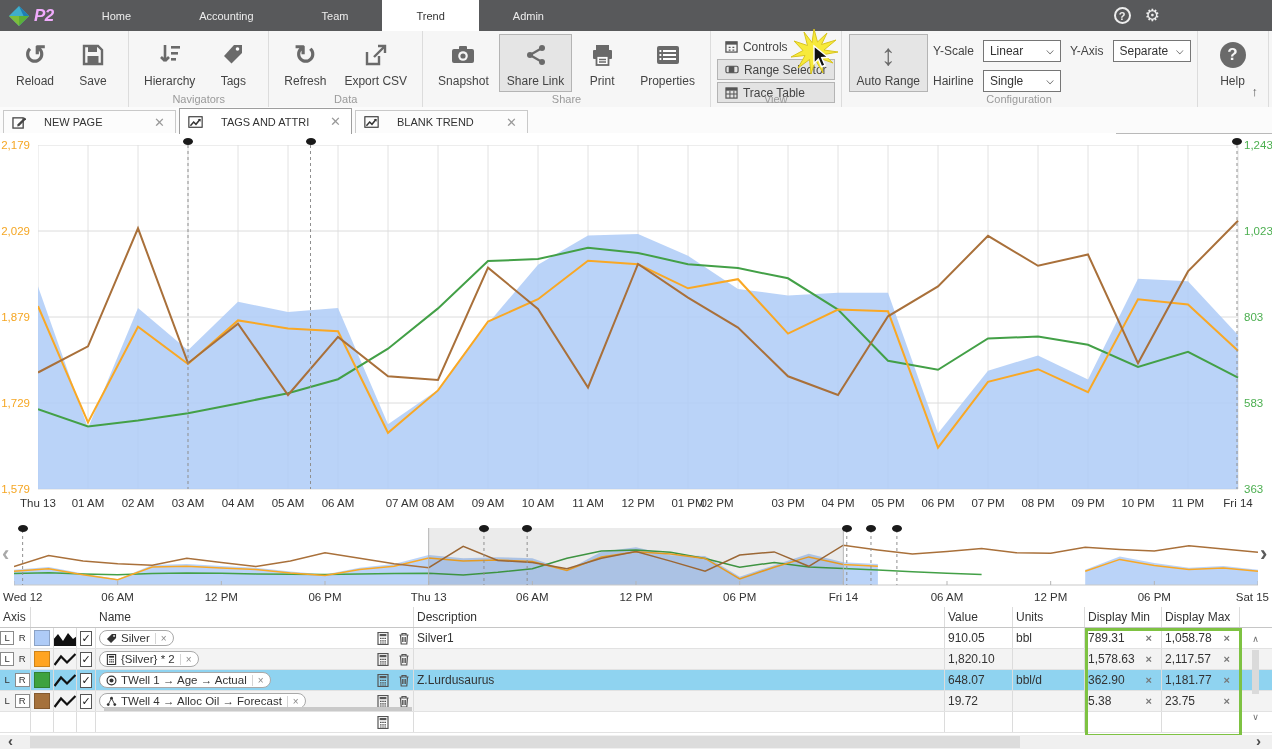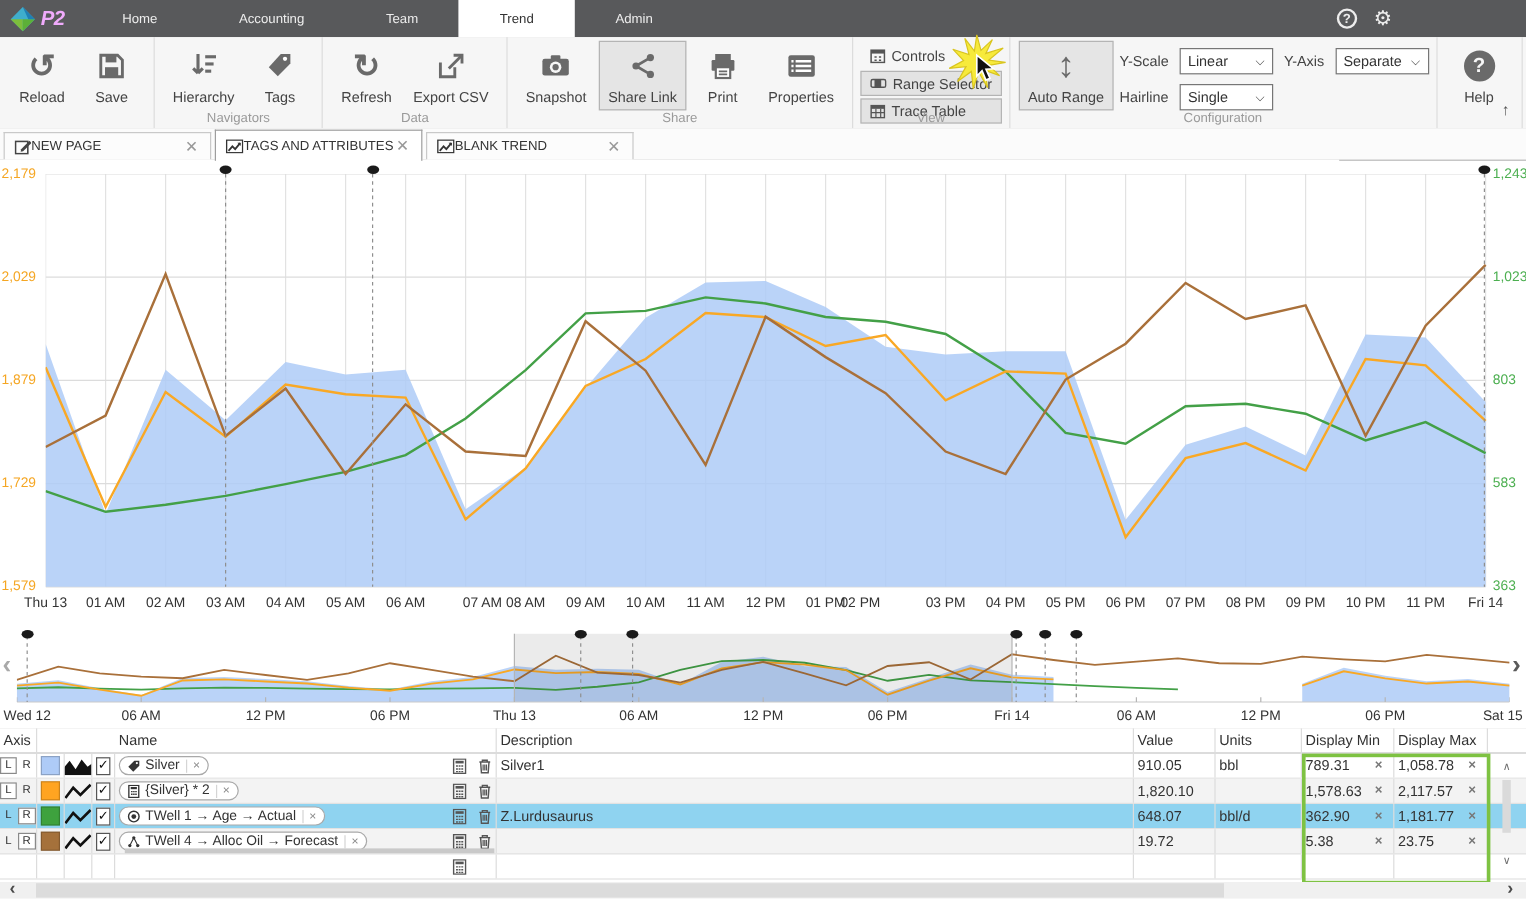--- a/index.html
+++ b/index.html
@@ -33,21 +33,21 @@
   .toggle.pressed{background:#E3E3E3;border:1px solid #B4B4B4;}
   
   .cfg{display:grid;grid-template-columns:auto auto auto auto;grid-column-gap:9px;grid-row-gap:8px;align-items:center;padding-top:7px;margin-left:4px;}
   .cfg .flab{font-size:12px;color:#444;}
   .dropdown{width:78px;height:22px;border:1px solid #767676;background:#fff;display:flex;align-items:center;justify-content:space-between;padding:0 6px;font-size:12px;color:#333;box-sizing:border-box;}
   .dropdown .chev{font-size:10px;color:#333;}
   #help-group{border-right:1px solid #DCDCDC;}
   #collapse-arrow{position:absolute;right:14px;bottom:8px;color:#555;font-size:13px;}
   
   #tabbar{position:absolute;left:0;top:107px;width:1272px;height:26px;background:#FBFBFB;border-bottom:1px solid #B9B9B9;display:flex;align-items:flex-end;}
-  .ptab{height:22px;display:flex;align-items:center;gap:0;padding:0 8px;border:1px solid #C9C9C9;border-bottom:none;background:#FCFCFC;margin-left:3px;position:relative;width:155px;box-sizing:content-box;}
+  .ptab{height:22px;display:flex;align-items:center;gap:18px;padding:0 8px;border:1px solid #C9C9C9;border-bottom:none;background:#FCFCFC;margin-left:3px;position:relative;width:155px;box-sizing:content-box;}
   .ptab .tlabel{font-size:11px;color:#333;white-space:nowrap;overflow:hidden;flex:1;}
   .ptab .tclose{color:#999;font-size:13px;padding:0 2px;}
   .ptab.active{background:#fff;height:25px;border-color:#9E9E9E;margin-bottom:-1px;z-index:2;}
   
   #chart-section{position:absolute;left:0;top:133px;width:1116px;height:386px;background:#fff;}
   #main-svg{position:absolute;left:38px;top:12px;}
   .ytick{position:absolute;font-size:11.5px;width:34px;}
   .ytick.left{left:0;text-align:right;padding-right:4px;box-sizing:border-box;}
   .ytick.right{left:1242px;text-align:left;padding-left:2px;}
   .xtick{position:absolute;top:364px;width:50px;text-align:center;font-size:11.5px;color:#333;}

